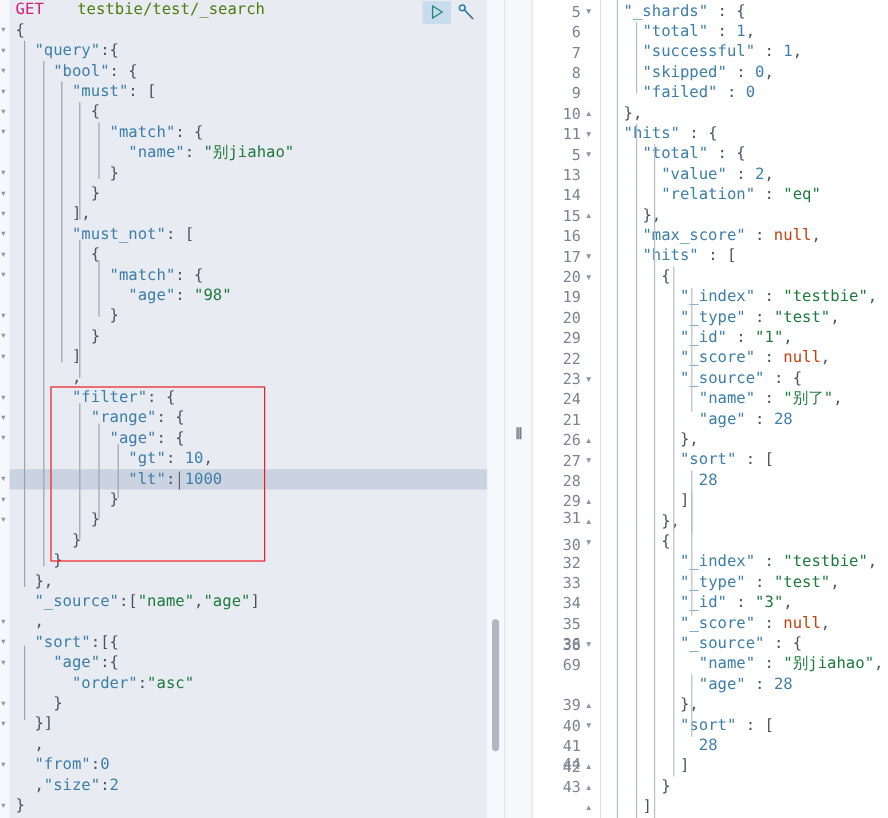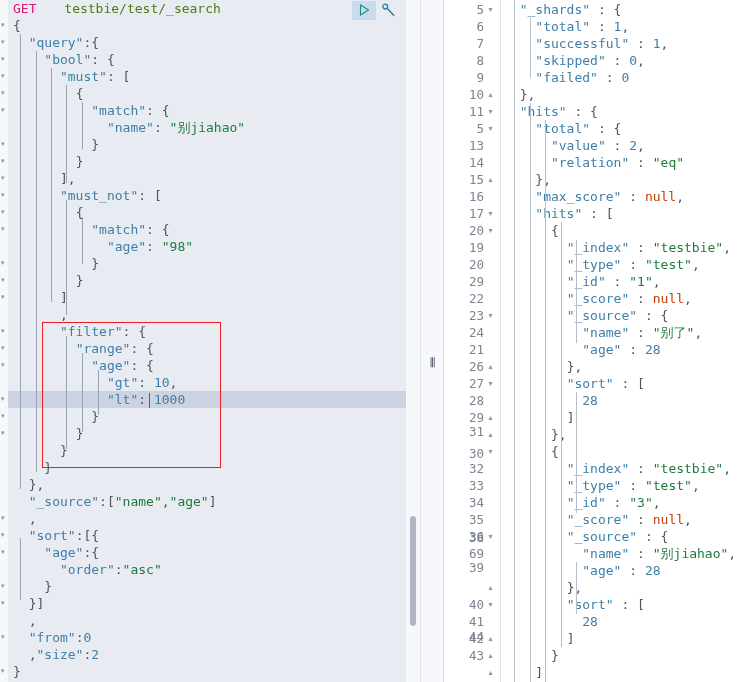--- a/index.html
+++ b/index.html
@@ -262,21 +262,21 @@
         <div class="resp-lineno" style="top:423px">31</div>
         <div class="resp-fold" style="top:443px">▾</div>
         <div class="resp-lineno" style="top:460px">32</div>
         <div class="resp-lineno" style="top:477px">33</div>
         <div class="resp-lineno" style="top:494px">34</div>
         <div class="resp-lineno" style="top:511px">35</div>
         <div class="resp-lineno" style="top:528px">36</div>
         <div class="resp-fold" style="top:528px">▾</div>
         <div class="resp-lineno" style="top:545px">69</div>
         <div class="resp-lineno" style="top:529px">38</div>
-        <div class="resp-lineno" style="top:559px">39</div>
+        <div class="resp-lineno" style="top:579px">39</div>
         <div class="resp-fold" style="top:579px">▴</div>
         <div class="resp-lineno" style="top:596px">40</div>
         <div class="resp-fold" style="top:596px">▾</div>
         <div class="resp-lineno" style="top:613px">41</div>
         <div class="resp-lineno" style="top:630px">42</div>
         <div class="resp-fold" style="top:630px">▴</div>
         <div class="resp-lineno" style="top:647px">43</div>
         <div class="resp-fold" style="top:647px">▴</div>
         <div class="resp-lineno" style="top:628px">44</div>
         <div class="resp-fold" style="top:664px">▴</div>

